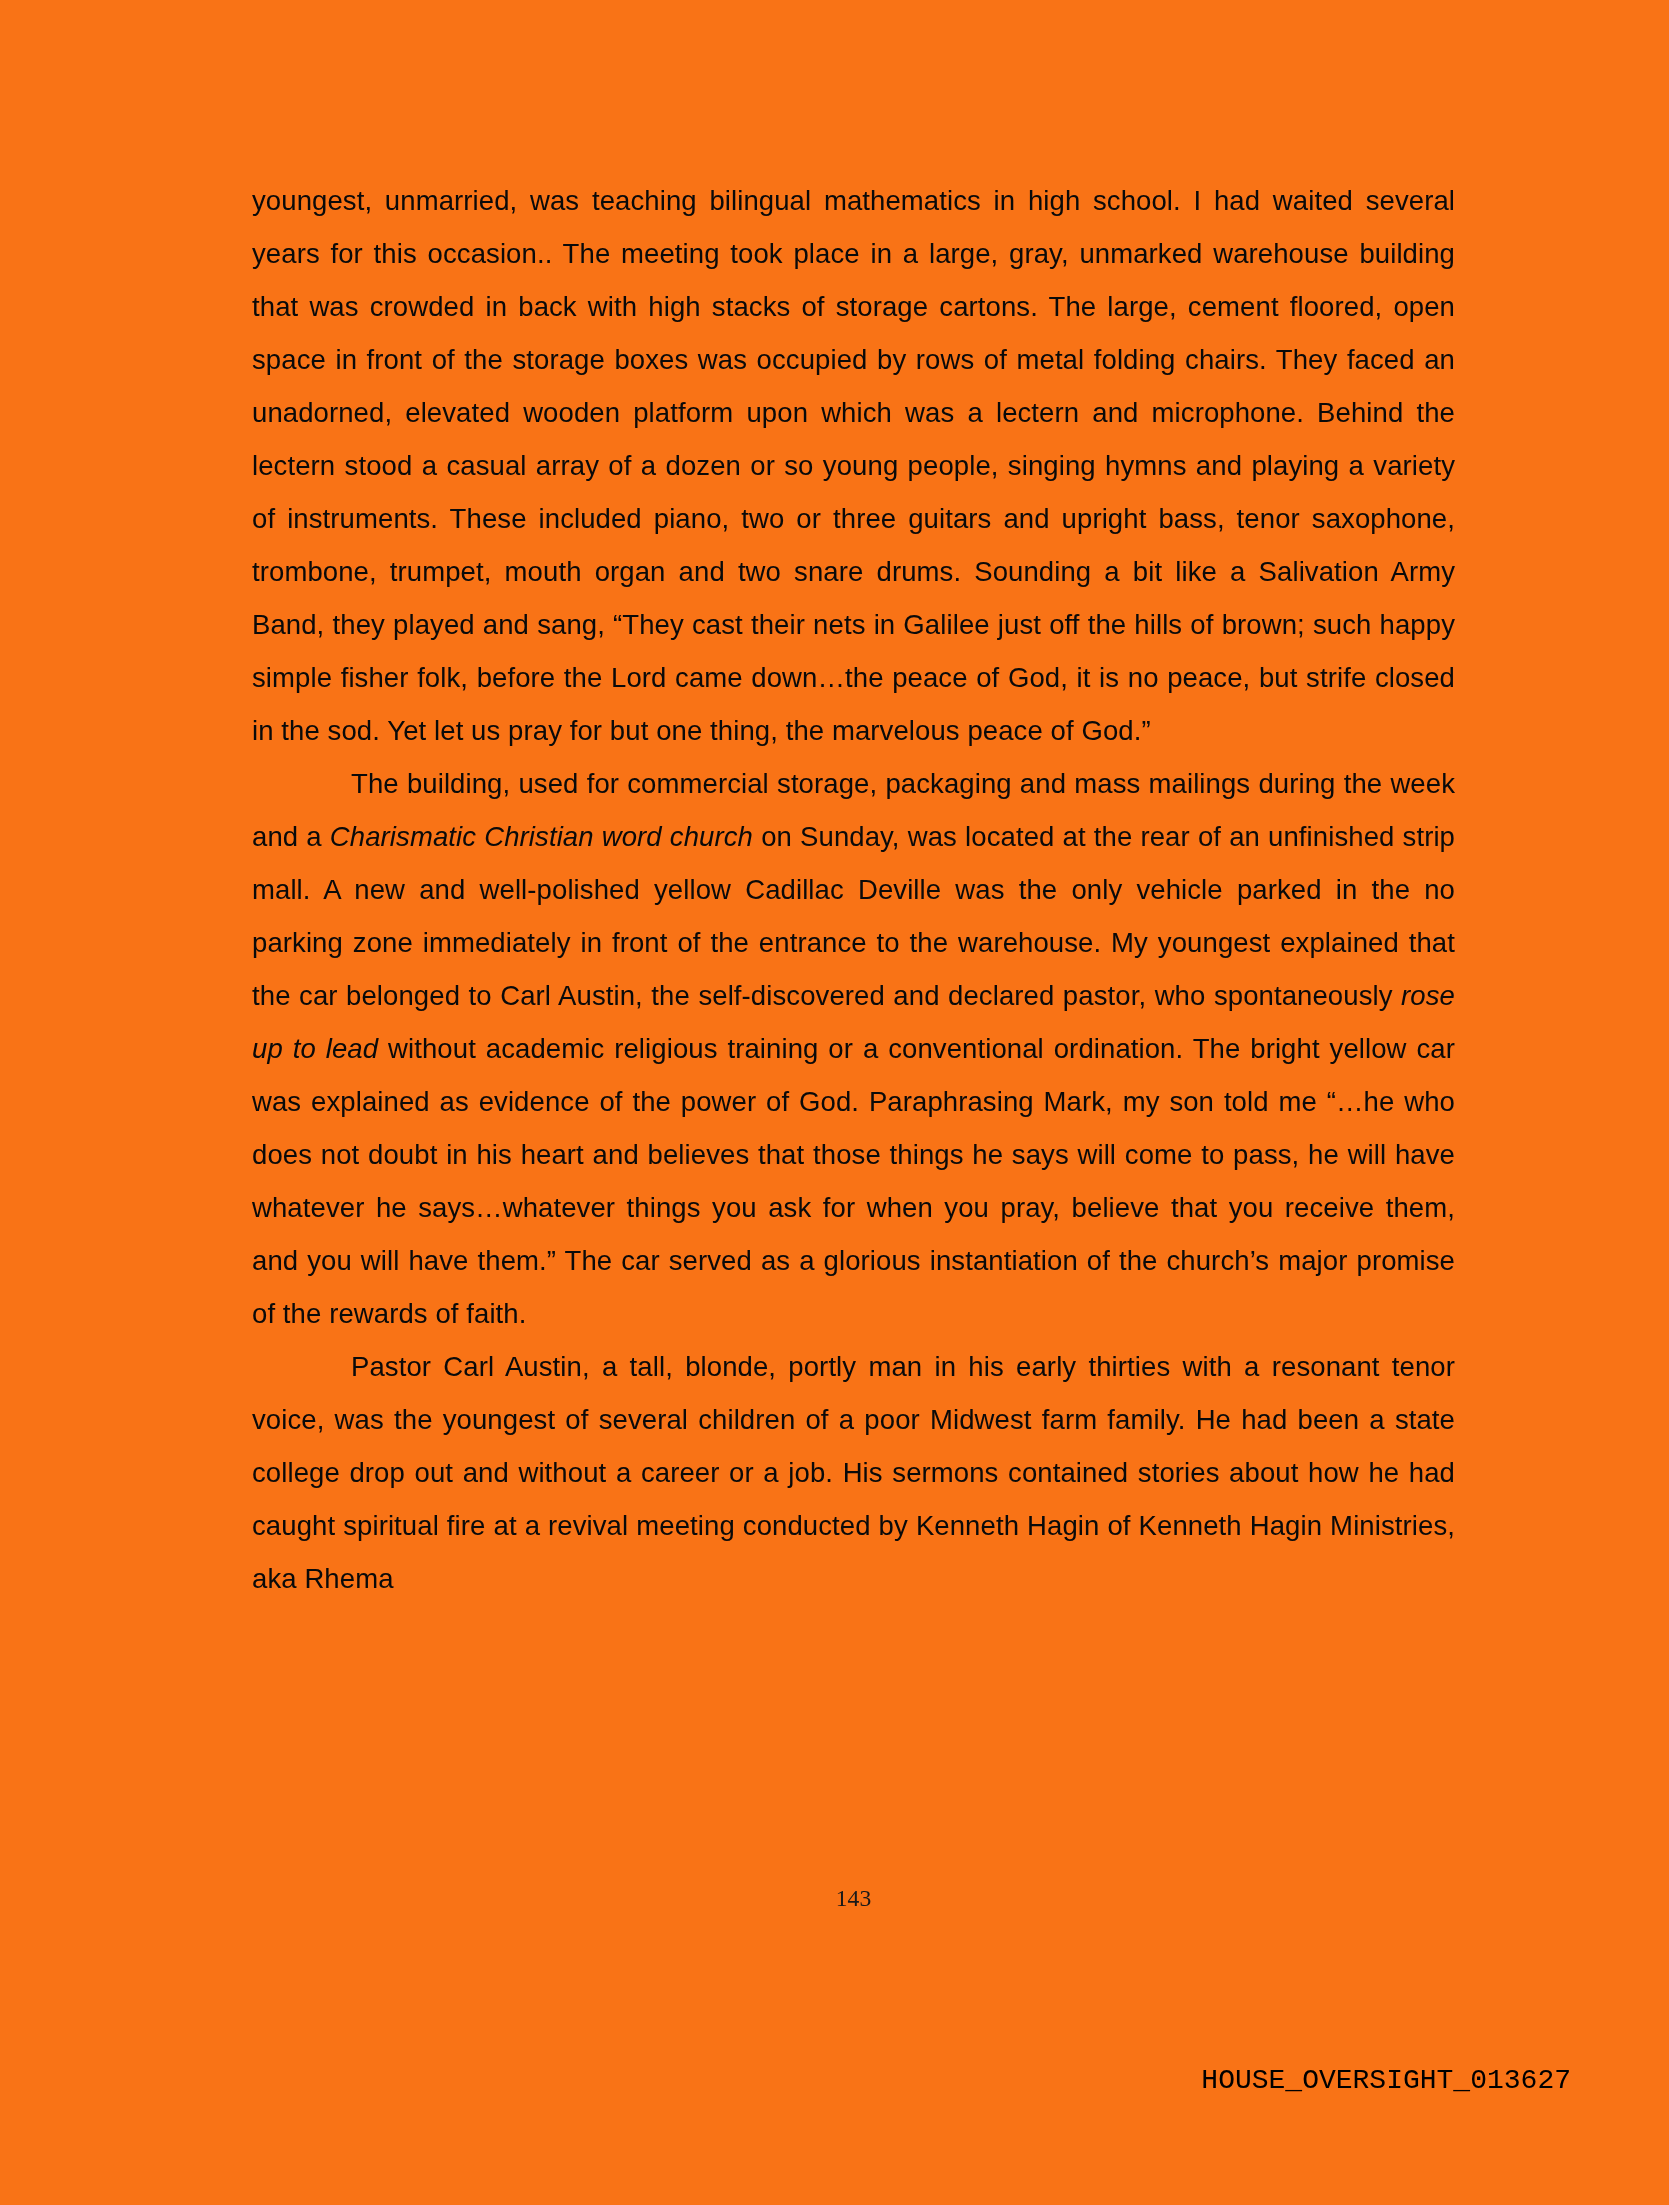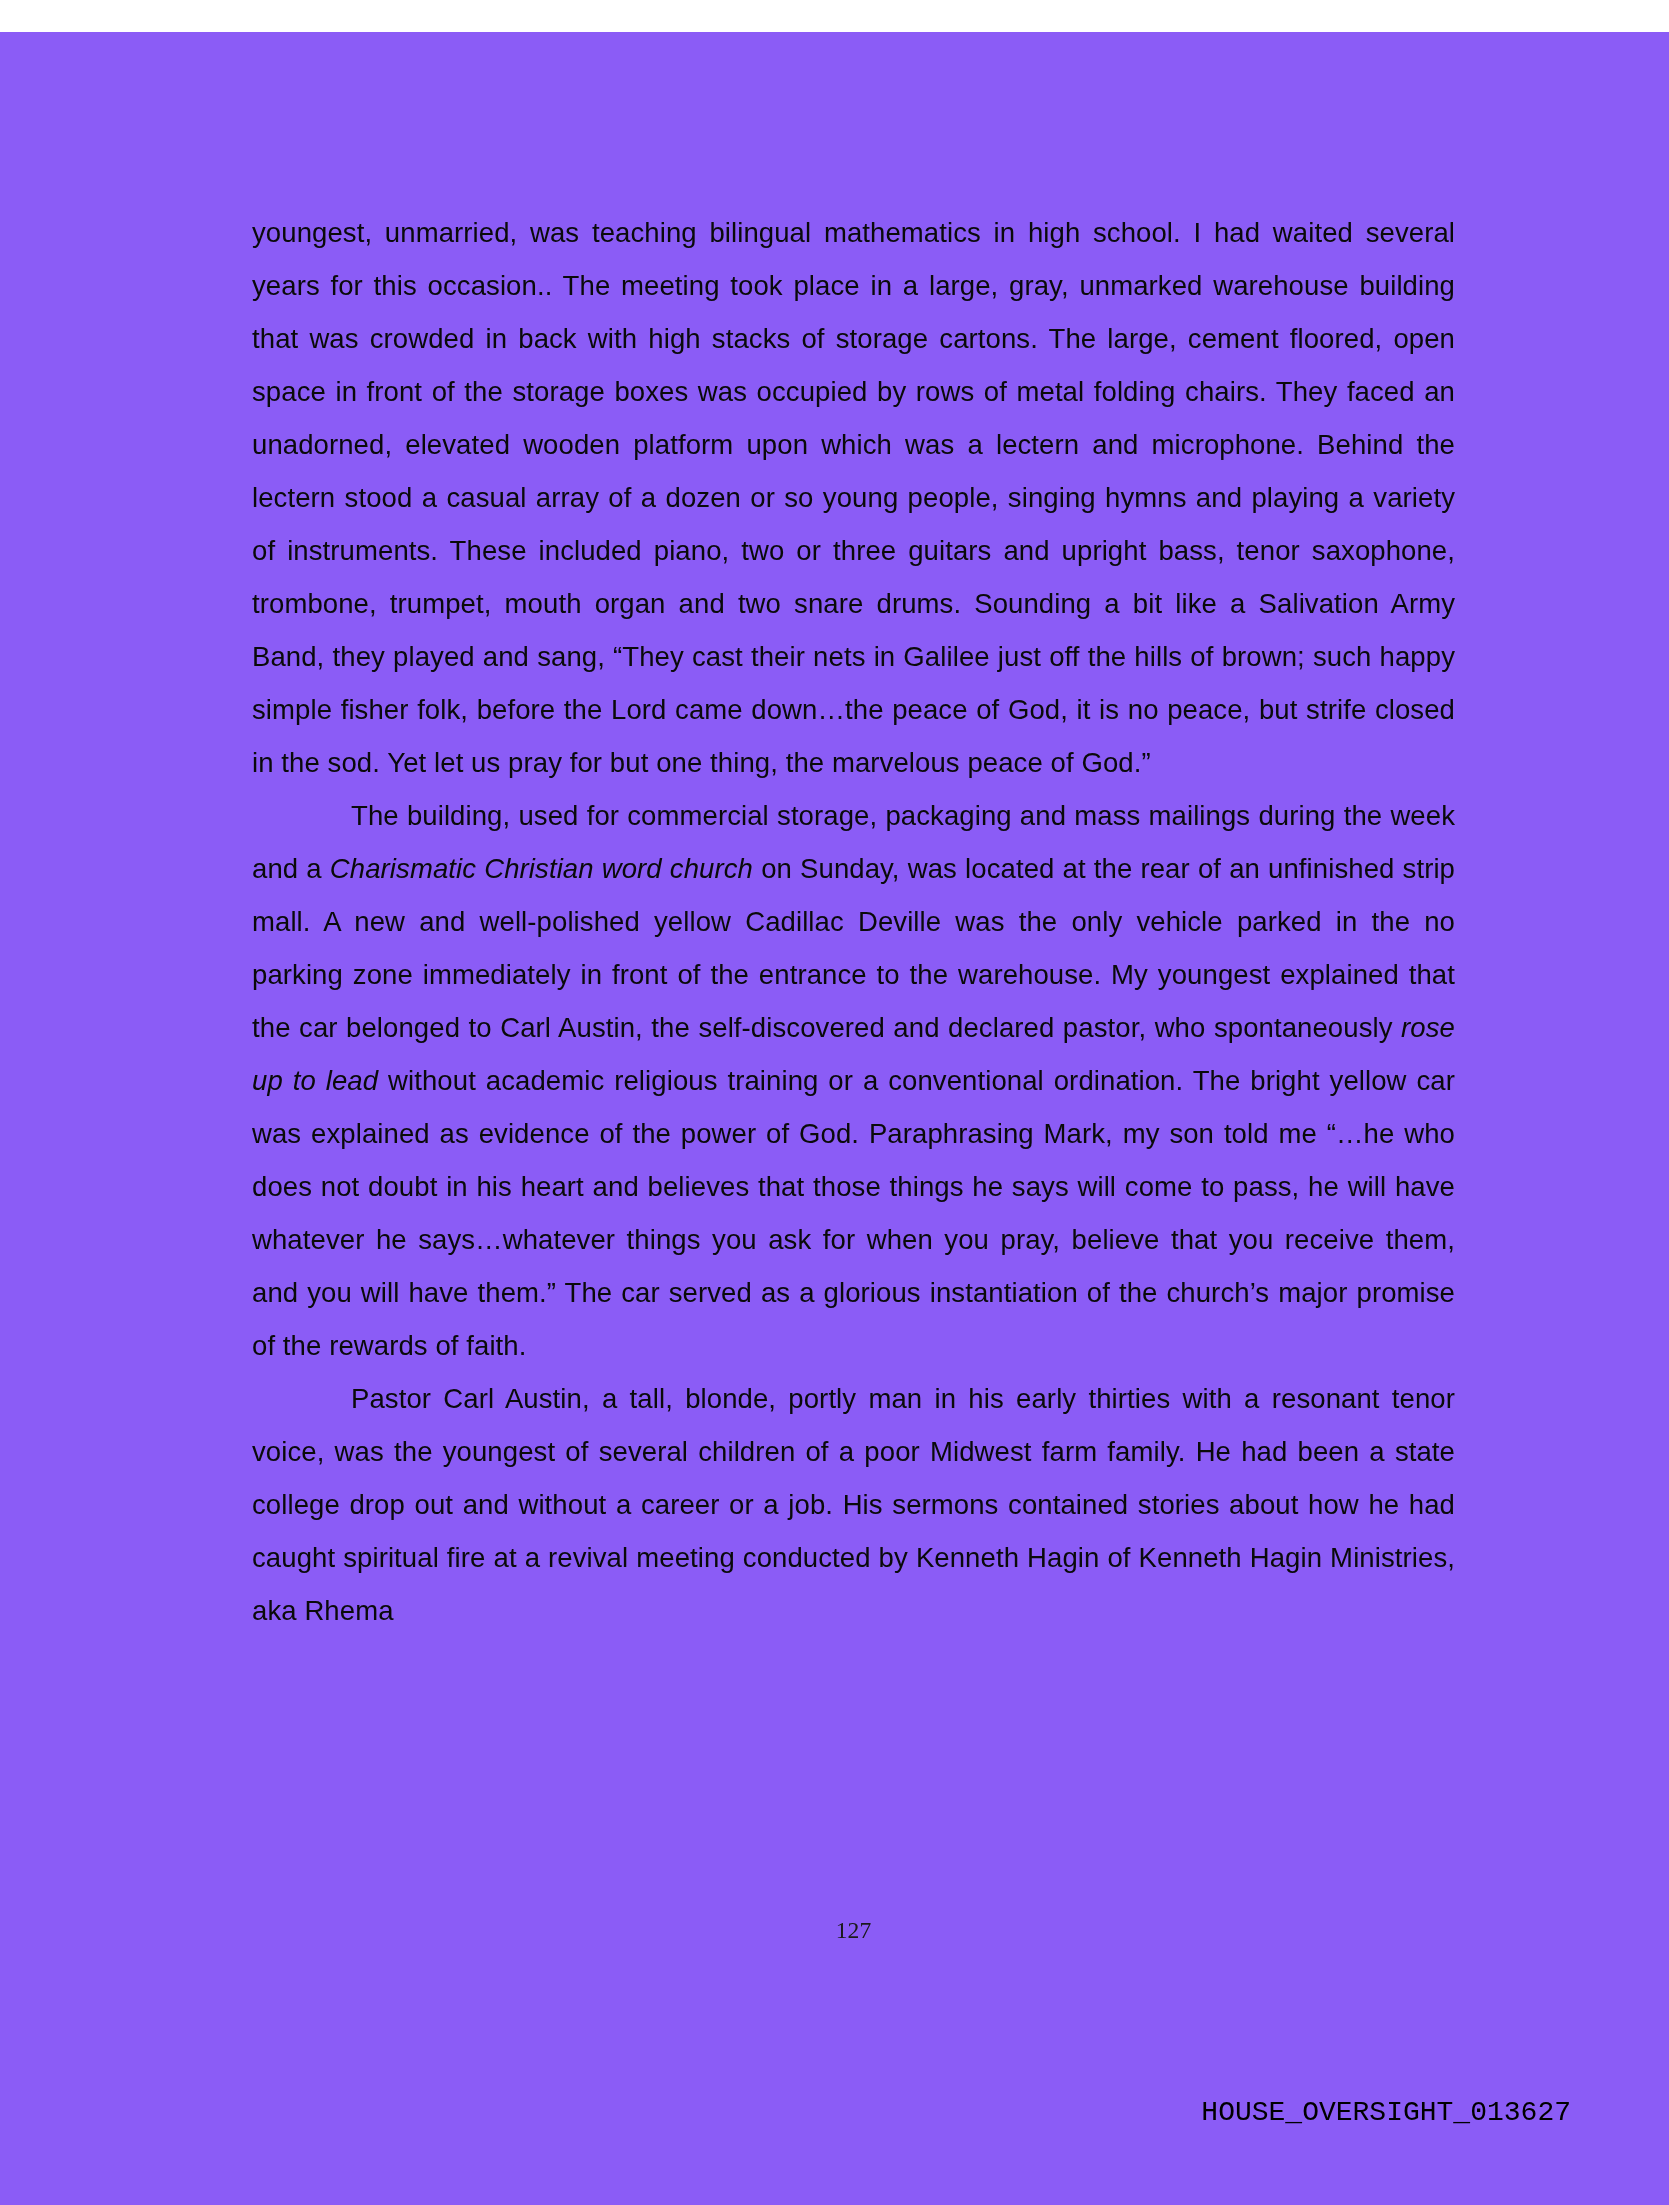--- a/index.html
+++ b/index.html
@@ -11,22 +11,21 @@
     height: 2205px;
     background: #ffffff;
     color: #0a0a0a;
     font-family: "Liberation Sans", sans-serif;
     position: relative;
     overflow: hidden;
   }
   .page {
     position: absolute;
     inset: 0;
-    background: #8b5cf6;
-    margin-top: 32px;
+    background: #f97316;
   }
   .body-text {
     position: absolute;
     left: 252px;
     top: 174px;
     width: 1203px;
     font-size: 27.5px;
     line-height: 53px;
     text-align: justify;
     letter-spacing: 0.1px;
@@ -68,18 +67,18 @@
   <div class="body-text">
 
     <p class="para"><span>youngest, unmarried, was teaching bilingual mathematics in high school. I had waited several years for this occasion.. The meeting took place in a large, gray, unmarked warehouse building that was crowded in back with high stacks of storage cartons. The large, cement floored, open space in front of the storage boxes was occupied by rows of metal folding chairs. They faced an unadorned, elevated wooden platform upon which was a lectern and microphone. Behind the lectern stood a casual array of a dozen or so young people, singing hymns and playing a variety of instruments. These included piano, two or three guitars and upright bass, tenor saxophone, trombone, trumpet, mouth organ and two snare drums. Sounding a bit like a Salivation Army Band, they played and sang, “They cast their nets in Galilee just off the hills of brown; such happy simple fisher folk, before the Lord came down…the peace of God, it is no peace, but strife closed in the sod. Yet let us pray for but one thing, the marvelous peace of God.”</span></p>
 
     <p class="para indented"><span>The building, used for commercial storage, packaging and mass mailings during the week and a </span><span class="italic">Charismatic Christian word church</span><span> on Sunday, was located at the rear of an unfinished strip mall. A new and well-polished yellow Cadillac Deville was the only vehicle parked in the no parking zone immediately in front of the entrance to the warehouse. My youngest explained that the car belonged to Carl Austin, the self-discovered and declared pastor, who spontaneously </span><span class="italic">rose up to lead</span><span> without academic religious training or a conventional ordination. The bright yellow car was explained as evidence of the power of God. Paraphrasing Mark, my son told me “…he who does not doubt in his heart and believes that those things he says will come to pass, he will have whatever he says…whatever things you ask for when you pray, believe that you receive them, and you will have them.” The car served as a glorious instantiation of the church’s major promise of the rewards of faith.</span></p>
 
     <p class="para indented"><span>Pastor Carl Austin, a tall, blonde, portly man in his early thirties with a resonant tenor voice, was the youngest of several children of a poor Midwest farm family. He had been a state college drop out and without a career or a job. His sermons contained stories about how he had caught spiritual fire at a revival meeting conducted by Kenneth Hagin of Kenneth Hagin Ministries, aka Rhema</span></p>
 
   </div>
 
-  <div class="page-number">127</div>
+  <div class="page-number">143</div>
 
   <div class="bates-number">HOUSE_OVERSIGHT_013627</div>
 
 </div>
 
 
 </body></html>

